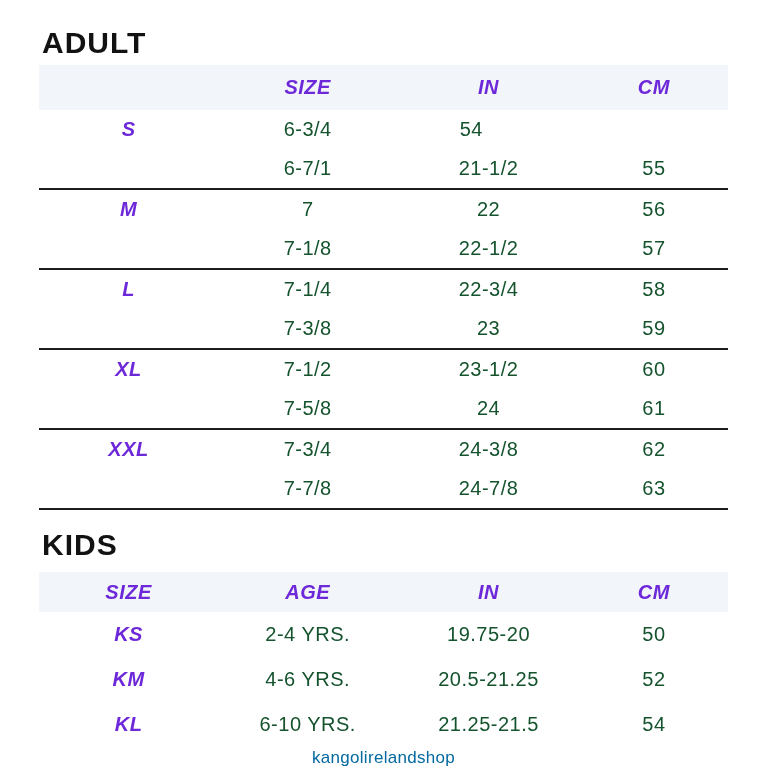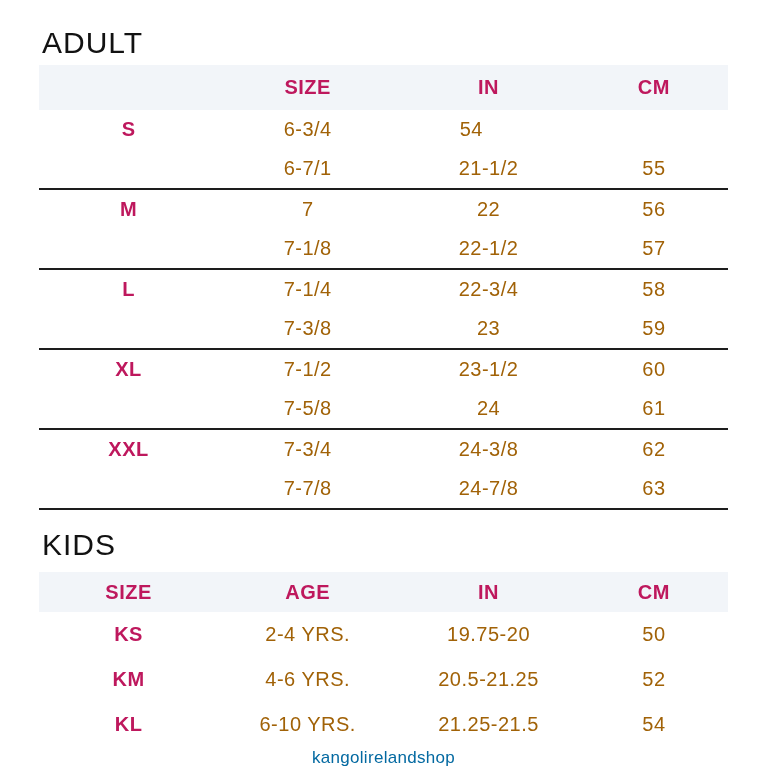--- a/index.html
+++ b/index.html
@@ -7,21 +7,21 @@
   .page {
     position:relative;
     width:769px; height:769px;
     background:#ffffff;
     font-family:"Liberation Sans", sans-serif;
     overflow:hidden;
   }
   .content { padding-left:39px; padding-right:41px; }
   .section-title {
     font-size:30px; line-height:30px;
-    font-weight:400; letter-spacing:1px;
+    font-weight:700; letter-spacing:1px;
     color:#121212;
   }
   .adult-title { margin:28px 0 7px 3px; }
   .kids-title  { margin:20px 0 12px 3px; }
 
   .thead {
     display:flex; align-items:center;
     background:#f2f5f9;
   }
   .adult .thead { height:45px; }
@@ -30,25 +30,25 @@
   .trow { display:flex; align-items:center; }
   .adult .trow { height:39px; }
   .kids  .trow { height:45px; }
 
   .tgroup { border-bottom:2px solid #1d1d1d; }
 
   .cell {
     text-align:center;
     font-size:20px;
     letter-spacing:0.5px;
-    color:#a16207;
+    color:#14532d;
     white-space:nowrap;
   }
   .c1 { width:26%; } .c2 { width:26%; } .c3 { width:26.5%; } .c4 { width:21.5%; }
-  .hcell, .rlabel { font-weight:700; color:#be185d; }
+  .hcell, .rlabel { font-weight:700; color:#6d28d9;font-style:italic; }
 
   .watermark {
     margin-top:1px;
     text-align:center;
     font-size:17px;
     letter-spacing:0.3px;
     color:#0369a1;
   }
 </style>
 </head>

